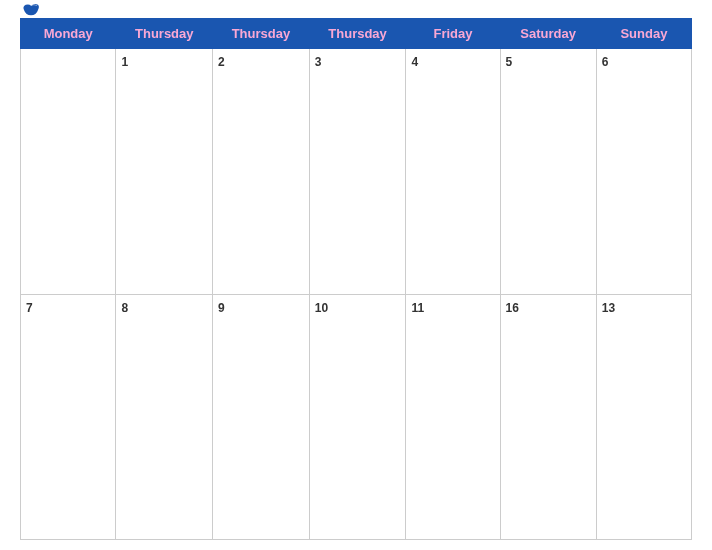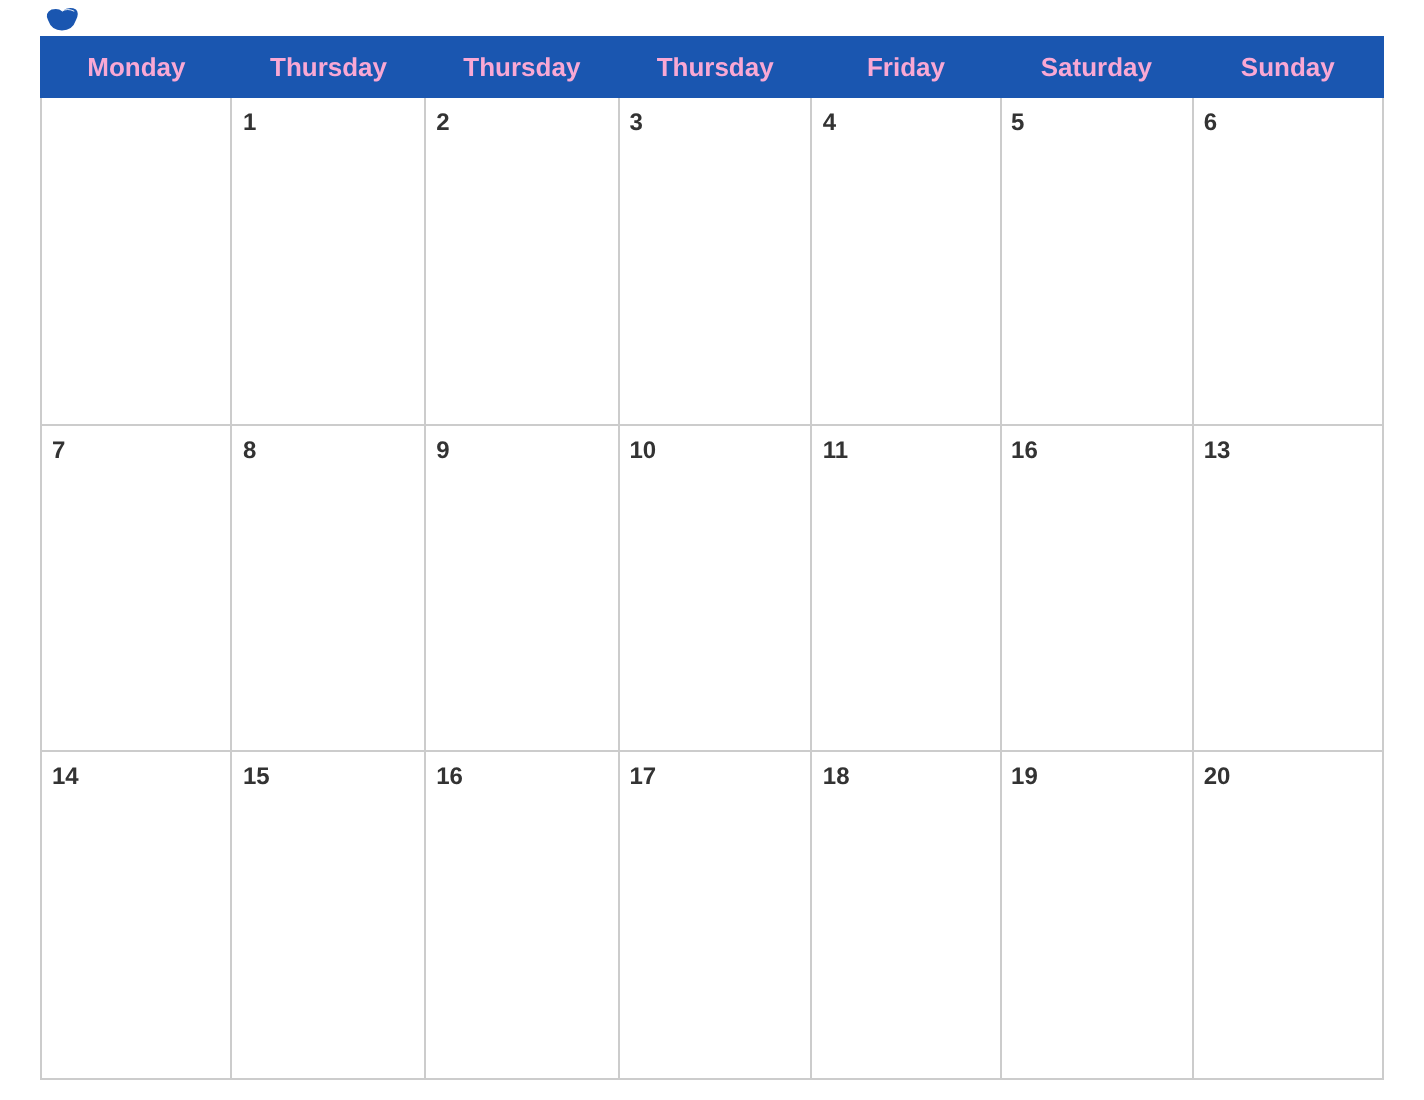--- a/index.html
+++ b/index.html
@@ -142,23 +142,14 @@
       </tr>
       <tr>
         <td><span class="day-number">7</span></td>
         <td><span class="day-number">8</span></td>
         <td><span class="day-number">9</span></td>
         <td><span class="day-number">10</span></td>
         <td><span class="day-number">11</span></td>
         <td><span class="day-number">16</span></td>
         <td><span class="day-number">13</span></td>
       </tr>
-      <tr>
-        <td><span class="day-number">14</span></td>
-        <td><span class="day-number">15</span></td>
-        <td><span class="day-number">16</span></td>
-        <td><span class="day-number">17</span></td>
-        <td><span class="day-number">18</span></td>
-        <td><span class="day-number">19</span></td>
-        <td><span class="day-number">20</span></td>
-      </tr>
     </tbody>
 </table>
 
 </body></html>

